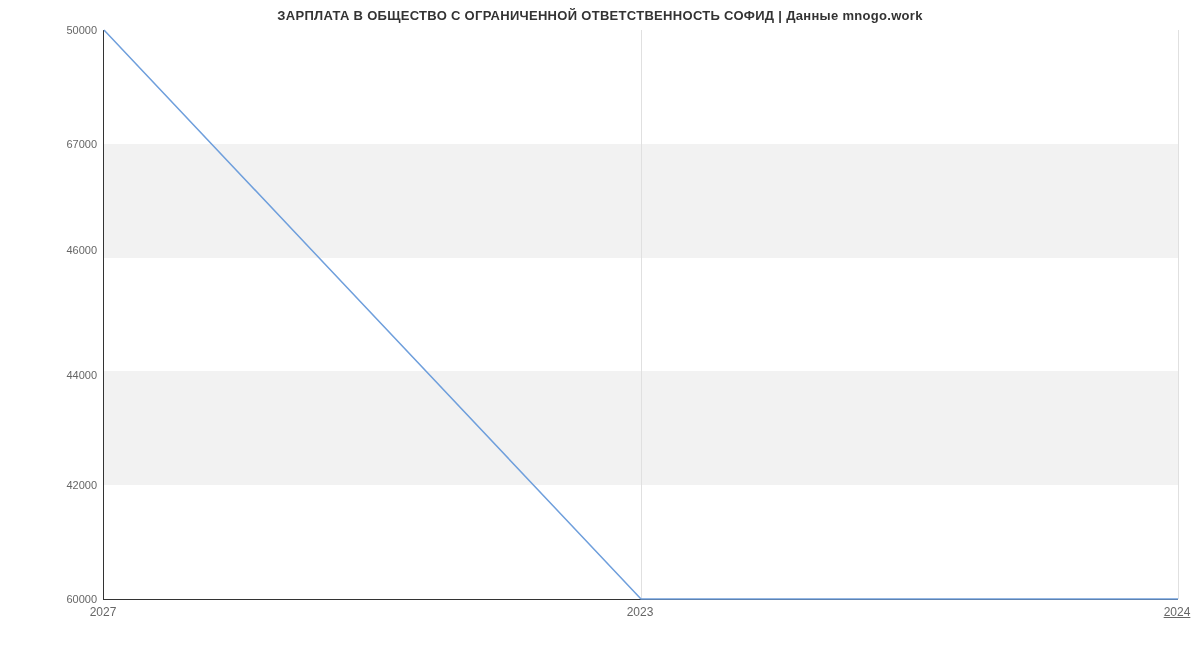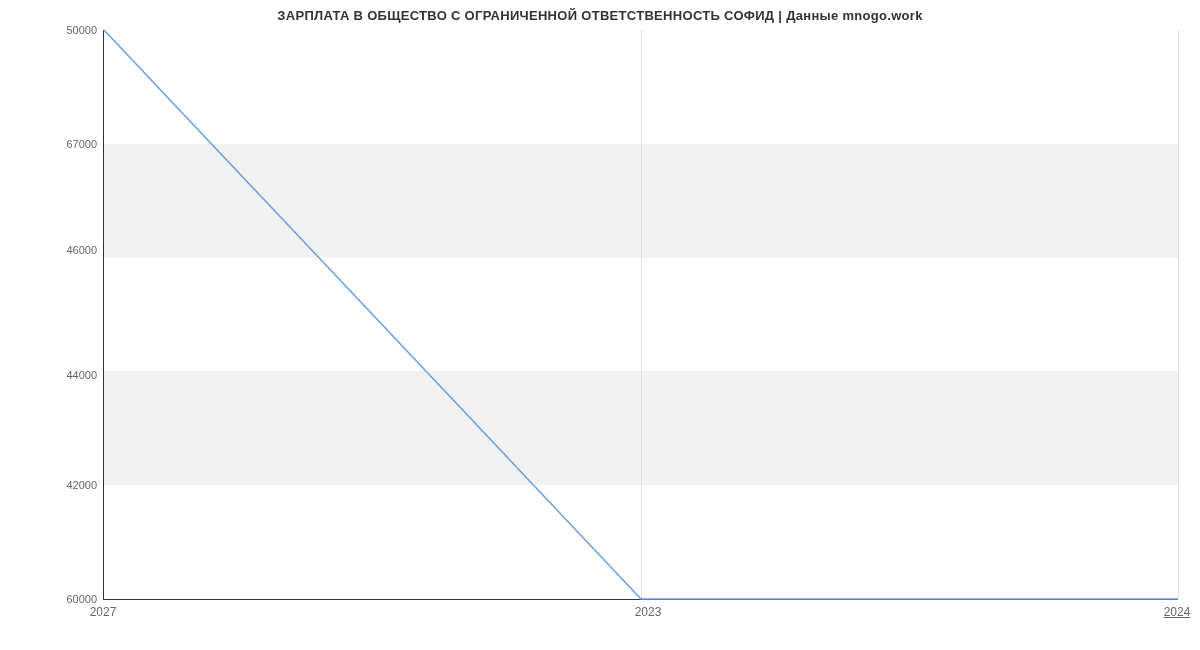--- a/index.html
+++ b/index.html
@@ -95,15 +95,15 @@
         <path d="M0 0 L537 569 L1074 569" class="series-line"></path>
       </svg>
   </div>
 <div class="y-tick-label" style="top: 599px;">60000</div>
     <div class="y-tick-label" style="top: 485px;">42000</div>
     <div class="y-tick-label" style="top: 375px;">44000</div>
     <div class="y-tick-label" style="top: 250px;">46000</div>
     <div class="y-tick-label" style="top: 143.8px;">67000</div>
     <div class="y-tick-label" style="top: 30px;">50000</div>
     <div class="x-tick-label" style="left: 103px;">2027</div>
-    <div class="x-tick-label" style="left: 640px; margin-left: 8px;">2023</div>
+    <div class="x-tick-label" style="left: 640px;">2023</div>
     <div class="x-tick-label" style="left: 1177px; text-decoration: underline;">2024</div>
   </div>
 
 </body></html>

